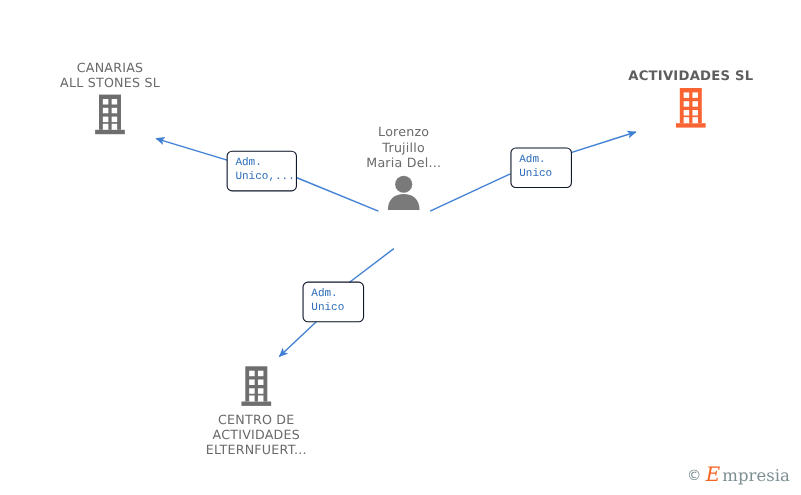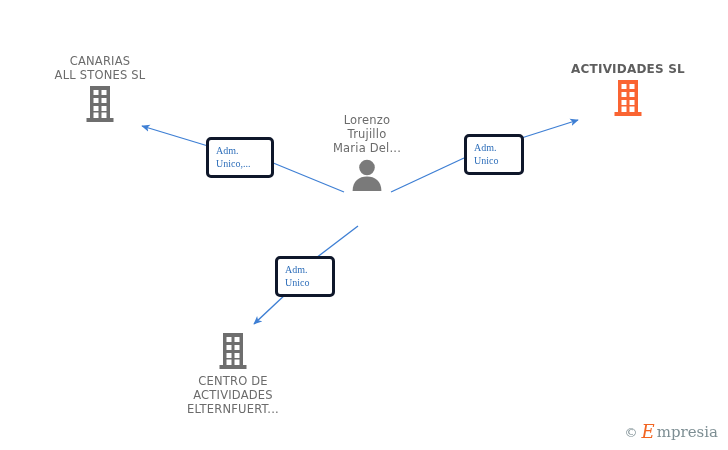--- a/index.html
+++ b/index.html
@@ -49,24 +49,24 @@
     margin: 3px auto 0 auto;
   }
   .node.below .node-icon {
     margin: 0 auto 4px auto;
   }
 
   
   .edge-label {
     position: absolute;
     background: #ffffff;
-    border: 3px solid #0f172a;
+    border: 1px solid #0f172a;
     border-radius: 5px;
     color: #2f6fba;
-    font-family: Liberation Serif, serif;
+    font-family: Liberation Mono, monospace;
     font-size: 10px;
     line-height: 13px;
     padding: 4px 7px 5px 7px;
     text-align: left;
     box-shadow: 0 0 0 0 rgba(0,0,0,0);
     white-space: pre-line;
   }
 
   
   #watermark {

